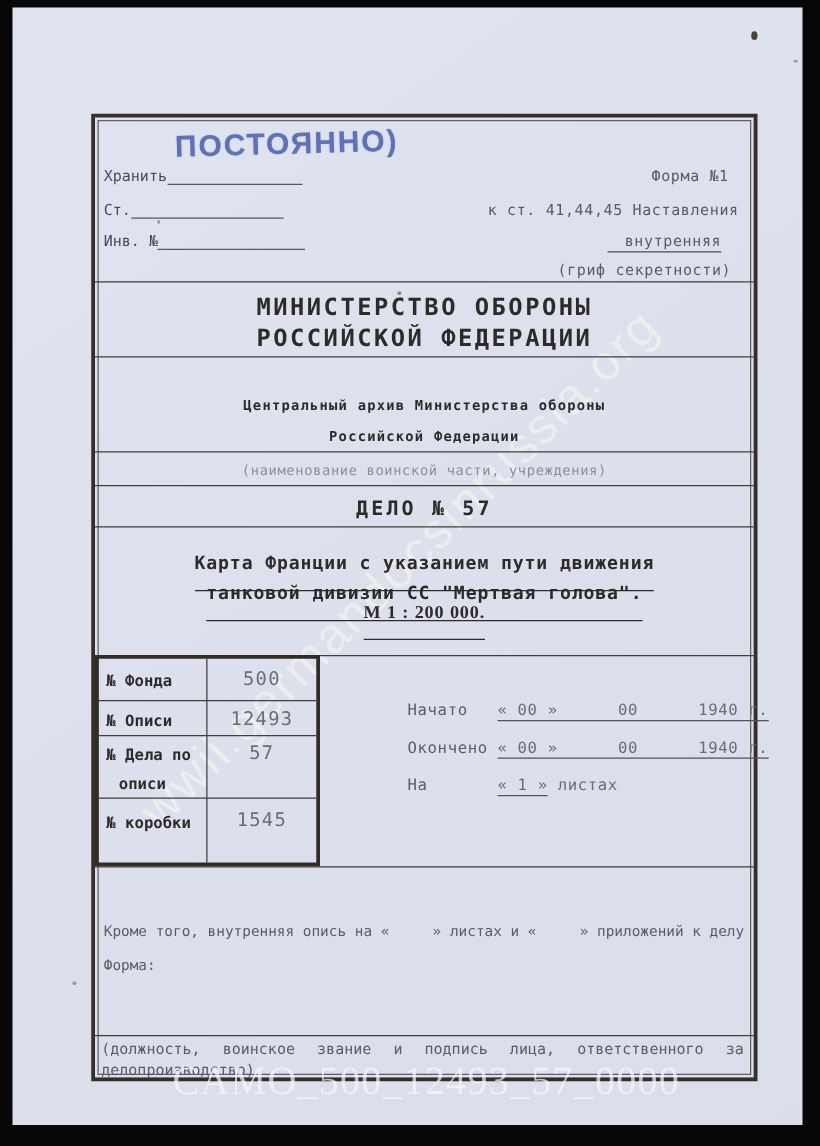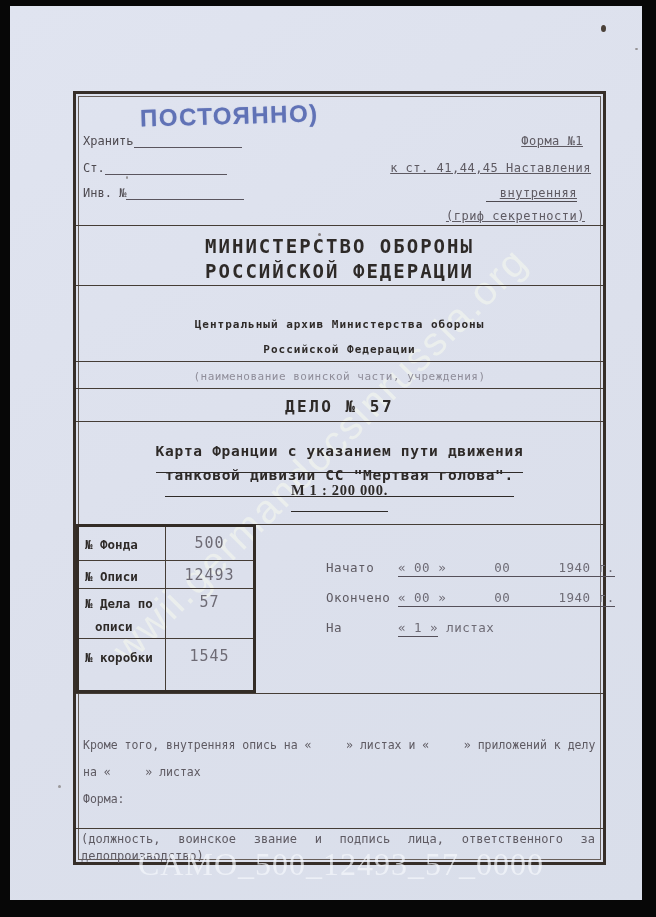--- a/index.html
+++ b/index.html
@@ -44,21 +44,21 @@
     position:absolute;left:64px;top:8px;
     font-family:"Liberation Sans","DejaVu Sans",sans-serif;
     font-weight:bold;font-size:24px;letter-spacing:1.5px;
     color:#4f63af;opacity:0.88;transform:rotate(-1.6deg);
     text-shadow:0 0 1px rgba(79,99,175,0.55);
   }
   
   .field-row{position:absolute;left:7px;font-size:12px;color:#4e4a50;}
   .field-line{display:inline-block;border-bottom:1px solid #5a555e;height:11px;vertical-align:bottom;}
   
-  .hdr-right{position:absolute;right:12px;text-align:right;font-size:12px;color:#5e5a62;letter-spacing:0.5px;text-decoration:underline;}
+  .hdr-right{position:absolute;right:12px;text-align:right;font-size:12px;color:#5e5a62;letter-spacing:0.5px;}
   .underl{border-bottom:1px solid #4e4a50;padding-left:14px;padding-bottom:1px;}
   
   .center{position:absolute;left:0;right:0;text-align:center;}
   .ministry{font-size:19px;letter-spacing:2px;}
   .archive{font-size:11px;letter-spacing:1px;}
   .caption{font-size:11px;letter-spacing:0.5px;}
   .delo{font-size:16px;letter-spacing:2.5px;}
   .title-line{font-size:14.5px;letter-spacing:0.7px;}
   .title-line span{border-bottom:1.5px solid #2e2a28;padding-bottom:13px;}
   
@@ -178,21 +178,20 @@
       </div>
       <div class="date-row">
         <span class="date-label">На</span>
           <span class="date-val pre">« 1 »</span>
           <span class="pre"> листах</span>
       </div>
     </div>
 
     <div class="notes">
       <div class="pre">Кроме того, внутренняя опись на «     » листах и «     » приложений к делу</div>
-      <div class="pre">на «     » листах</div>
       <div>Форма:</div>
     </div>
 
     <div class="footer-cap">(должность, воинское звание и подпись лица, ответственного за делопроизводство)</div>
   </div>
 
   <div class="wm-id">CAMO_500_12493_57_0000</div>
 </div>
 
 </body></html>

